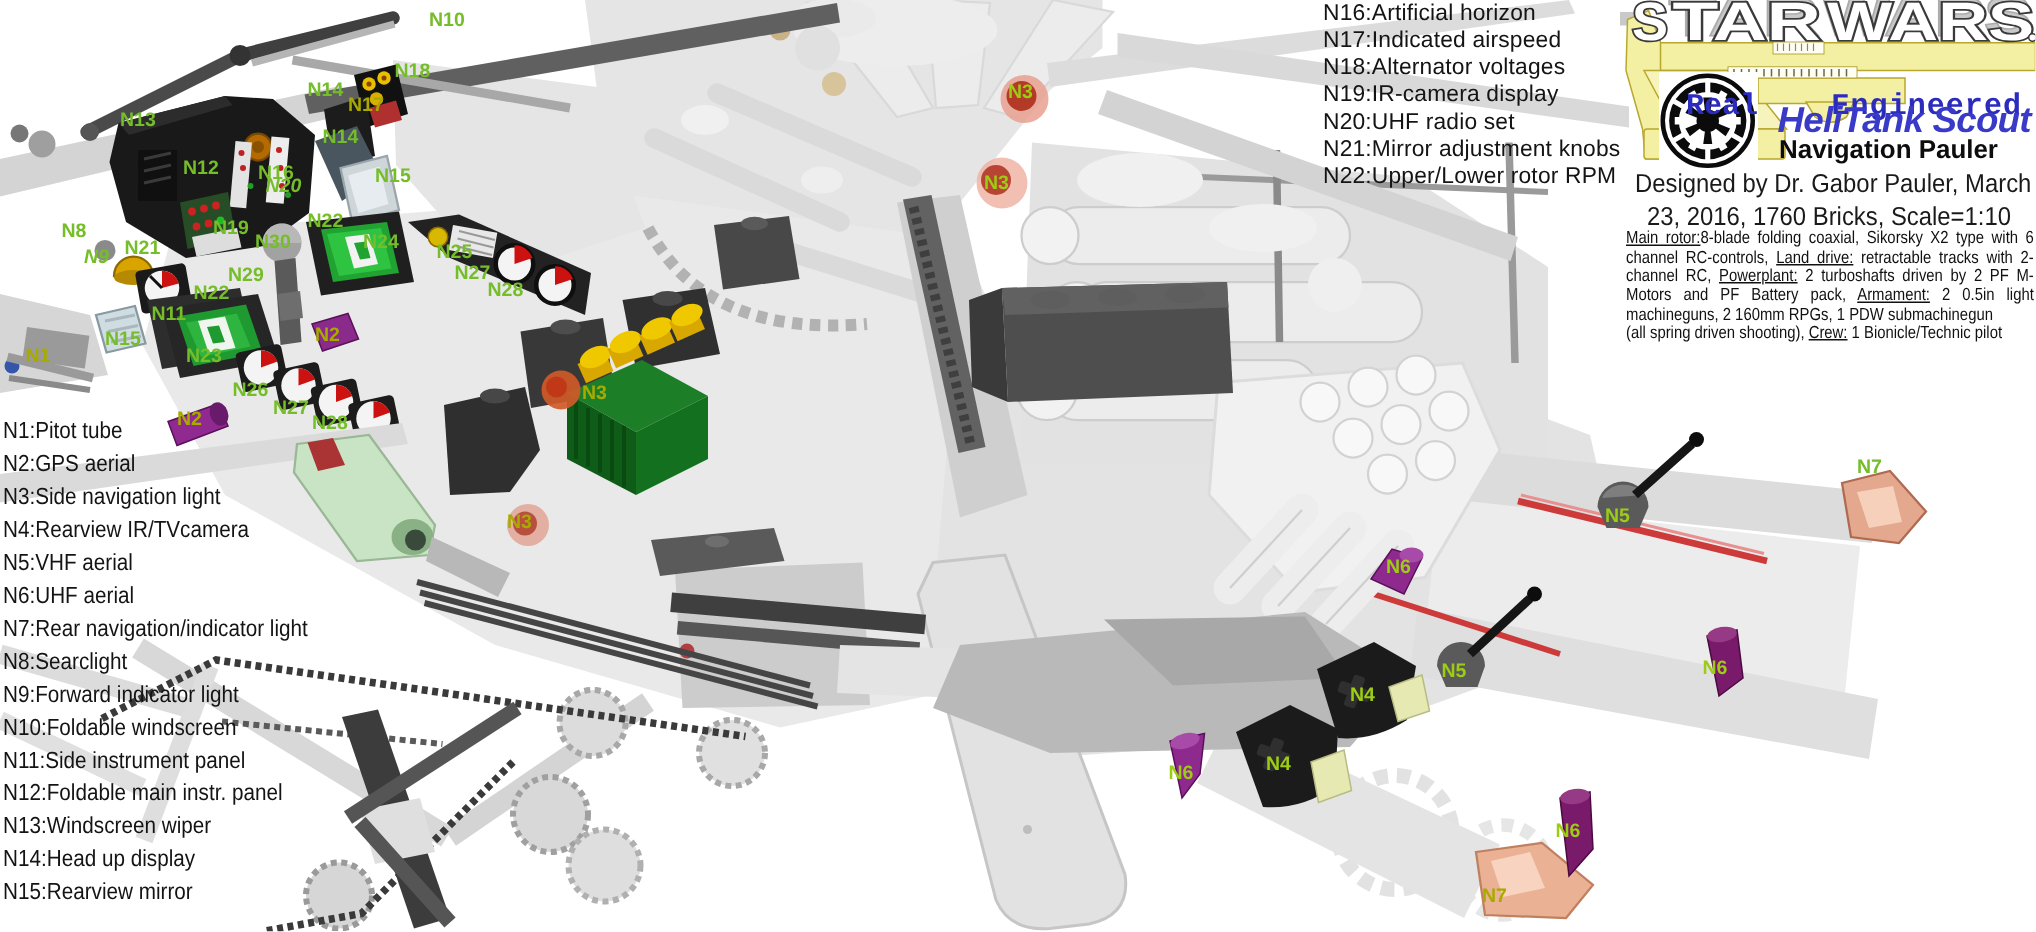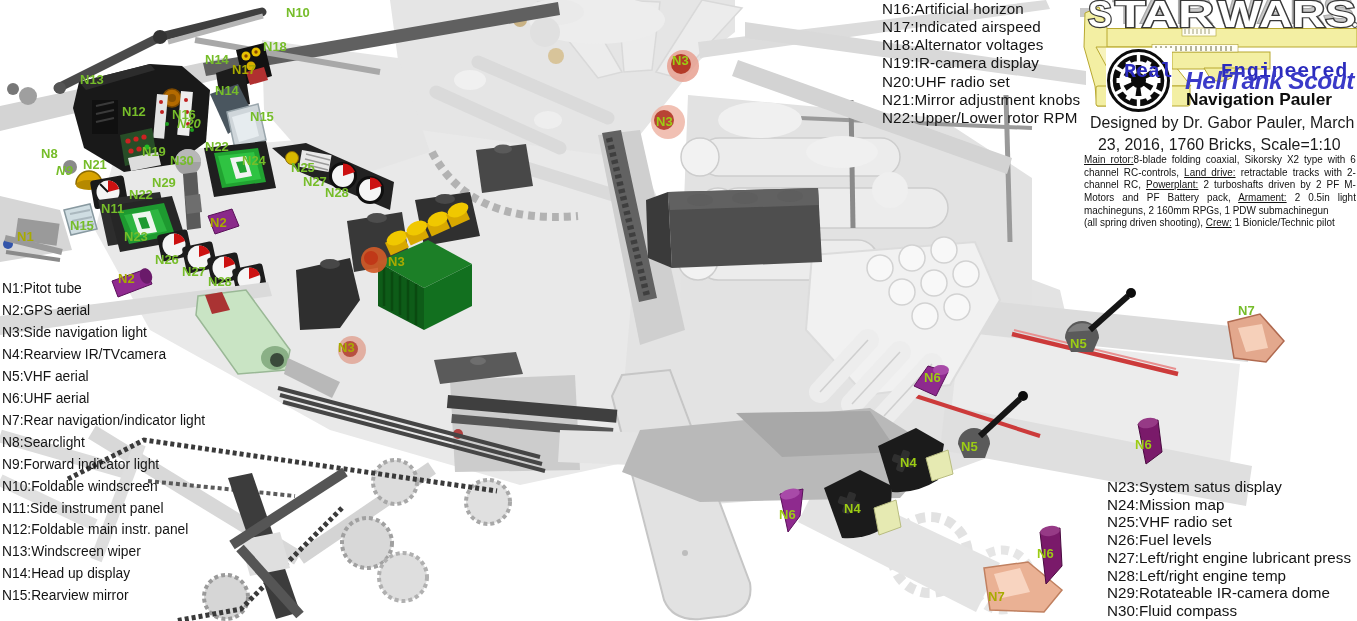--- a/index.html
+++ b/index.html
@@ -399,21 +399,20 @@
 <text x="1113" y="23" textLength="99" lengthAdjust="spacingAndGlyphs" fill="#c8c8c8" stroke="#ababab" stroke-width="2">TAR</text>
 <text x="1216" y="23" textLength="138" lengthAdjust="spacingAndGlyphs" fill="#c8c8c8" stroke="#ababab" stroke-width="2">WARS</text>
 <text x="1115" y="26.5" textLength="99" lengthAdjust="spacingAndGlyphs" fill="#ffffff" stroke="#3a3a3a" stroke-width="2.4">TAR</text>
 <text x="1218" y="26.5" textLength="138" lengthAdjust="spacingAndGlyphs" fill="#ffffff" stroke="#3a3a3a" stroke-width="2.4">WARS</text>
 </g>
 <text x="1088" y="26.5" font-family="Liberation Sans, sans-serif" font-weight="bold" font-size="36" textLength="24" lengthAdjust="spacingAndGlyphs" fill="#ffffff" stroke="#3a3a3a" stroke-width="2.4" style="paint-order:stroke">S</text>
 <circle cx="1355" cy="25" r="2.5" fill="#ffffff" stroke="#3a3a3a"></circle>
 </svg>
 <div id="listL" class="list">N1:Pitot tube<br>N2:GPS aerial<br>N3:Side navigation light<br>N4:Rearview IR/TVcamera<br>N5:VHF aerial<br>N6:UHF aerial<br>N7:Rear navigation/indicator light<br>N8:Searclight<br>N9:Forward indicator light<br>N10:Foldable windscreen<br>N11:Side instrument panel<br>N12:Foldable main instr. panel<br>N13:Windscreen wiper<br>N14:Head up display<br>N15:Rearview mirror</div>
 <div id="listT" class="list">N16:Artificial horizon<br>N17:Indicated airspeed<br>N18:Alternator voltages<br>N19:IR-camera display<br>N20:UHF radio set<br>N21:Mirror adjustment knobs<br>N22:Upper/Lower rotor RPM</div>
-<div id="listB" class="list">N23:System satus display<br>N24:Mission map<br>N25:VHF radio set<br>N26:Fuel levels<br>N27:Left/right engine lubricant press<br>N28:Left/right engine temp<br>N29:Rotateable IR-camera dome<br>N30:Fluid compass</div>
 <div class="mono" style="left:1124px;">Real</div>
     <div class="mono" style="left:1221px;letter-spacing:0.7px;">Engineered</div>
 <div id="helitank">HeliTank Scout</div>
 <div id="navsys">Navigation Pauler</div>
 <div class="des" style="left:1090px;top:114px;">Designed by Dr. Gabor Pauler, March</div>
     <div class="des" style="left:1098px;top:136px;">23, 2016, 1760 Bricks, Scale=1:10</div>
 <div id="specs"><u>Main rotor:</u>8-blade folding coaxial, Sikorsky X2 type with 6 channel RC-controls, <u>Land drive:</u> retractable tracks with 2-channel RC, <u>Powerplant:</u> 2 turboshafts driven by 2 PF M-Motors and PF Battery pack, <u>Armament:</u> 2 0.5in light machineguns, 2 160mm RPGs, 1 PDW submachinegun<br>(all spring driven shooting), <u>Crew:</u> 1 Bionicle/Technic pilot</div>
 <div class="lbl" style="left:286px;top:6px;">N10</div>
 <div class="lbl" style="left:263px;top:40px;">N18</div>
 <div class="lbl" style="left:205px;top:53px;">N14</div>

